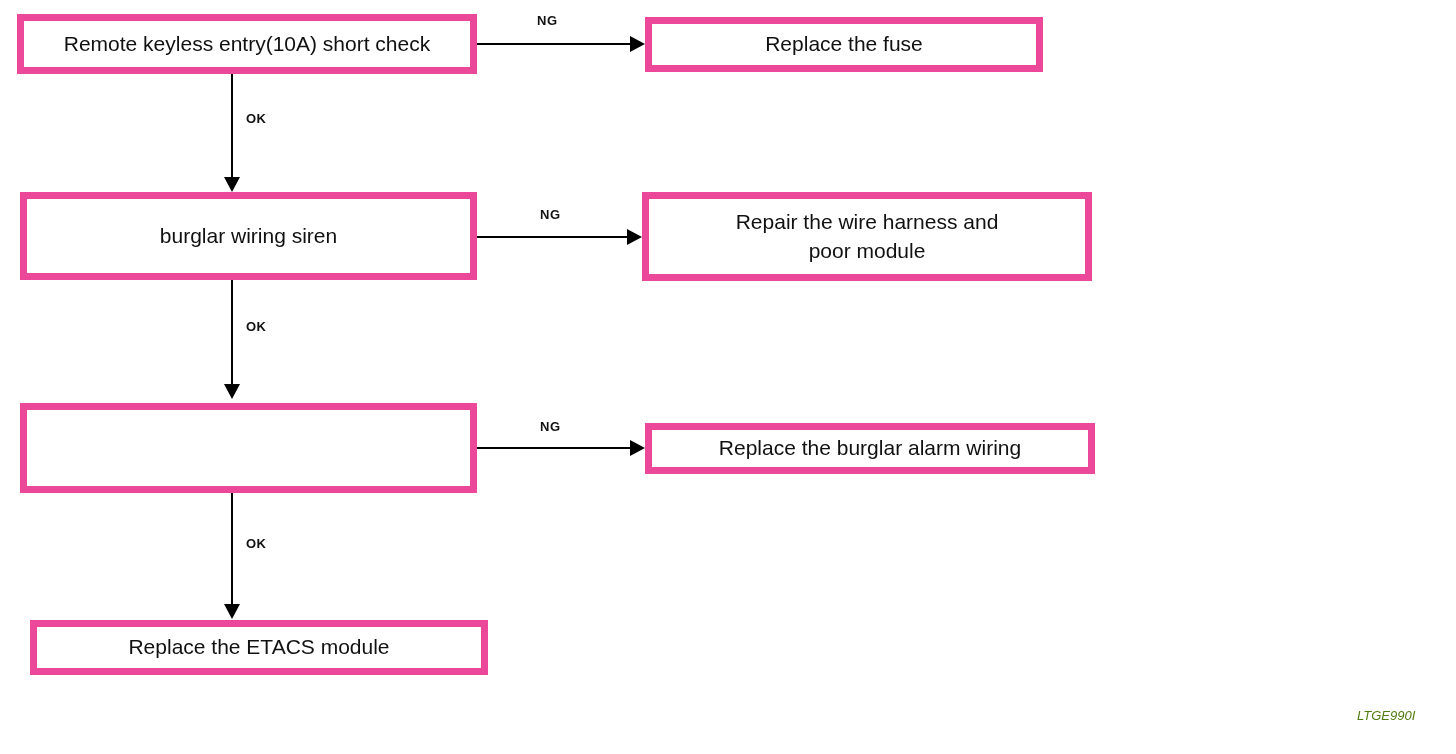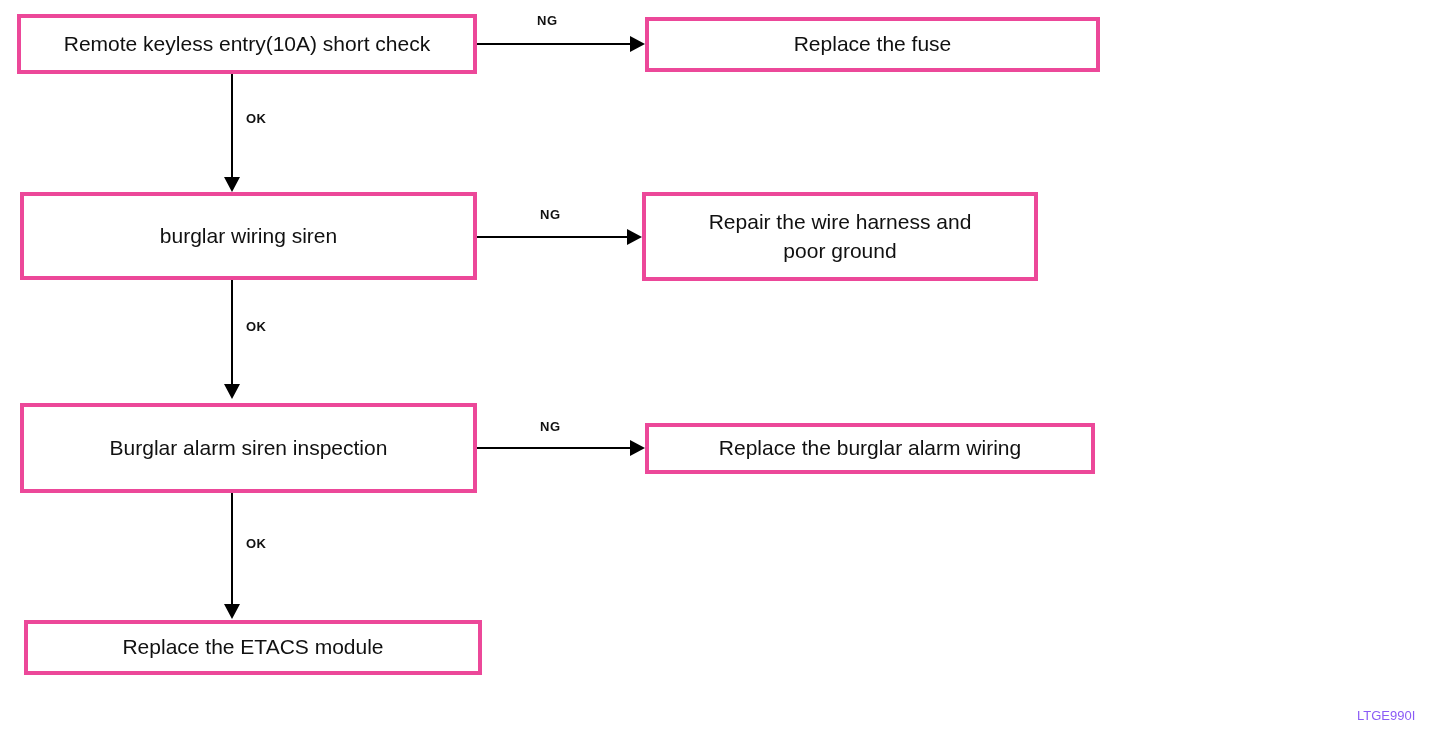--- a/index.html
+++ b/index.html
@@ -11,40 +11,40 @@
     position: relative;
     width: 1456px;
     height: 754px;
     background: #ffffff;
     font-family: "Liberation Sans", "DejaVu Sans", sans-serif;
     color: #111111;
     overflow: hidden;
   }
   .box {
     position: absolute;
-    border: 4px solid #ec4899;
+    border: 7px solid #ec4899;
     background: #ffffff;
     display: flex;
     flex-direction: column;
     align-items: center;
     justify-content: center;
     text-align: center;
     font-size: 21px;
     line-height: 1.35;
     box-sizing: border-box;
   }
   .box span { display: block; }
 
   #box-step1 { left: 17px;  top: 14px;  width: 460px; height: 60px; }
-  #box-ng1   { left: 645px; top: 17px;  width: 455px; height: 55px; }
+  #box-ng1   { left: 645px; top: 17px;  width: 398px; height: 55px; }
   #box-step2 { left: 20px;  top: 192px; width: 457px; height: 88px; }
-  #box-ng2   { left: 642px; top: 192px; width: 396px; height: 89px; }
+  #box-ng2   { left: 642px; top: 192px; width: 450px; height: 89px; }
   #box-step3 { left: 20px;  top: 403px; width: 457px; height: 90px; }
   #box-ng3   { left: 645px; top: 423px; width: 450px; height: 51px; }
-  #box-step4 { left: 24px;  top: 620px; width: 458px; height: 55px; }
+  #box-step4 { left: 30px;  top: 620px; width: 458px; height: 55px; }
 
   .hline {
     position: absolute;
     height: 2px;
     background: #000000;
   }
   .vline {
     position: absolute;
     width: 2px;
     background: #000000;
@@ -89,52 +89,52 @@
   #ng-label-3 { left: 540px; top: 419px; }
   #ok-label-1 { left: 246px; top: 111px; }
   #ok-label-2 { left: 246px; top: 319px; }
   #ok-label-3 { left: 246px; top: 536px; }
 
   #figure-code {
     position: absolute;
     left: 1357px;
     top: 708px;
     font-size: 13px;
-    color: #8b5cf6;
+    color: #4d7c0f;
     white-space: nowrap;
+    font-style: italic;
   }
 </style>
 </head>
 <body>
 
 <div id="canvas">
 
   <div class="box" id="box-step1">
     <span>Remote keyless entry(10A) short check</span>
   </div>
 
   <div class="box" id="box-step2">
     <span>burglar wiring siren</span>
   </div>
 
   <div class="box" id="box-step3">
-    <span>Burglar alarm siren inspection</span>
   </div>
 
   <div class="box" id="box-step4">
     <span>Replace the ETACS module</span>
   </div>
 
   <div class="box" id="box-ng1">
     <span>Replace the fuse</span>
   </div>
 
   <div class="box" id="box-ng2">
     <span>Repair the wire harness and</span>
-    <span>poor ground</span>
+    <span>poor module</span>
   </div>
 
   <div class="box" id="box-ng3">
     <span>Replace the burglar alarm wiring</span>
   </div>
 
   <div class="hline" id="h1-line"></div>
   <div class="head-right" id="h1-head"></div>
   <div class="hline" id="h2-line"></div>
   <div class="head-right" id="h2-head"></div>

